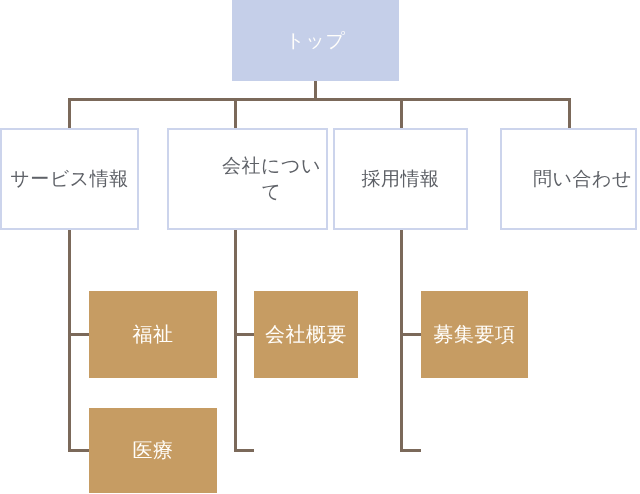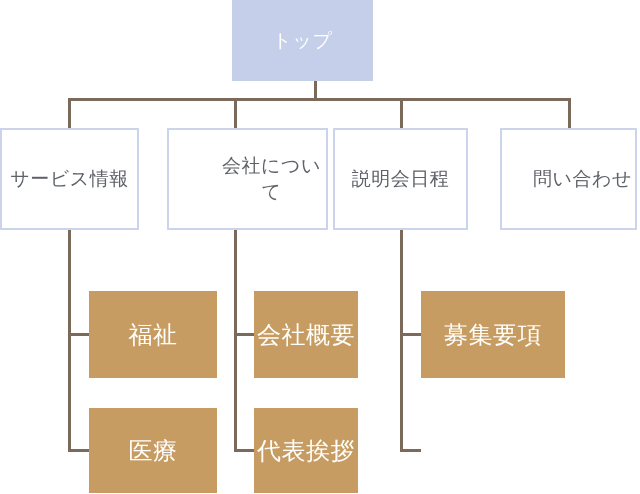--- a/index.html
+++ b/index.html
@@ -18,46 +18,46 @@
   .node {
     position: absolute;
     display: flex;
     align-items: center;
     justify-content: center;
     box-sizing: border-box;
     text-align: center;
     letter-spacing: 0.5px;
   }
   .node-root {
-    left: 232px; top: 0; width: 141px; height: 81px;
+    left: 232px; top: 0; width: 167px; height: 81px;
     background: var(--top-fill, #c5cfe9);
     color: var(--light-text, #ffffff);
     font-size: 19px;
   }
   .node-l2 {
     top: 128px; height: 102px;
     background: #ffffff;
     border: 2px solid var(--l2-border, #ccd4ec);
     color: var(--l2-text, #5e6167);
     font-size: 19px;
   }
   .node-l2.c1 { left: 0px;   width: 139px; }
   .node-l2.c2 { left: 167px; width: 161px; padding-left: 48px; }
   .node-l2.c3 { left: 333px; width: 135px; }
   .node-l2.c4 { left: 500px; width: 137px; padding-left: 28px; }
   .node-child {
     background: var(--child-fill, #c69c63);
     color: var(--light-text, #ffffff);
-    font-size: 24px;
+    font-size: 20px;
   }
   .row3 { top: 291px; height: 87px; }
   .row4 { top: 408px; height: 85px; }
   .colA { left: 89px;  width: 128px; }
   .colB { left: 254px; width: 104px; }
-  .colC { left: 421px; width: 144px; }
+  .colC { left: 421px; width: 107px; }
   .line {
     position: absolute;
     background: var(--line, #7b695a);
   }
   
   .stem-root { left: 314px; top: 81px; width: 3px; height: 20px; }
   
   .bus { left: 68px; top: 98px; width: 503px; height: 3px; }
   
   .drop { top: 98px; width: 3px; height: 30px; }
@@ -96,22 +96,21 @@
   <div class="line stub r3 s2"></div>
   <div class="line stub r3 s3"></div>
   <div class="line stub r4 s1"></div>
   <div class="line stub r4 s2"></div>
   <div class="line stub r4 s3"></div>
 
   <div class="node node-root">トップ</div>
 
   <div class="node node-l2 c1">サービス情報</div>
   <div class="node node-l2 c2">会社について</div>
-  <div class="node node-l2 c3">説明会日程</div>
+  <div class="node node-l2 c3">採用情報</div>
   <div class="node node-l2 c4">問い合わせ</div>
 
   <div class="node node-child row3 colA">福祉</div>
   <div class="node node-child row4 colA">医療</div>
   <div class="node node-child row3 colB">会社概要</div>
-  <div class="node node-child row4 colB">代表挨拶</div>
   <div class="node node-child row3 colC">募集要項</div>
 
 </div>
 
 </body></html>

